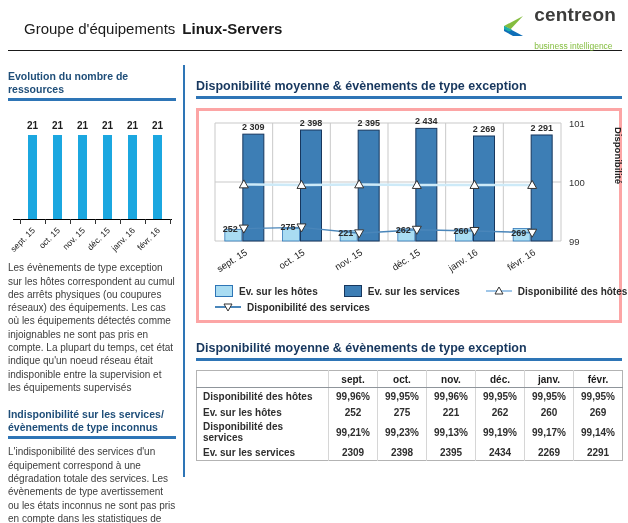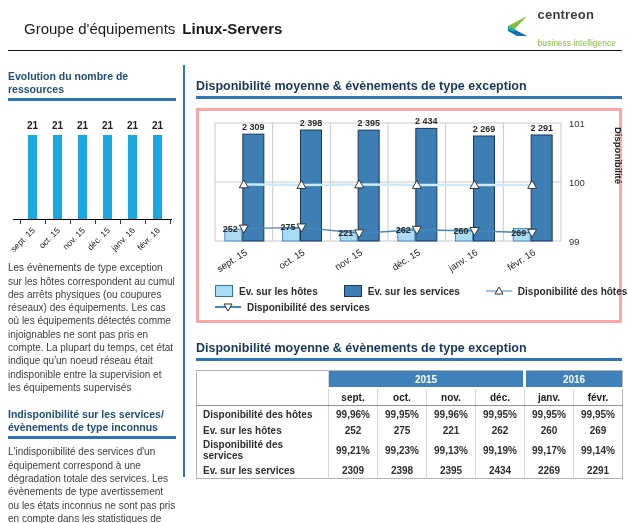--- a/index.html
+++ b/index.html
@@ -10,21 +10,21 @@
   
   .hdr{
     display:flex;justify-content:space-between;align-items:center;
     margin:0 6px 0 8px;padding:10px 2px 4px 2px;border-bottom:1px solid #1a1a1a;height:36px;
   }
   .hdr-title{font-size:15px;color:#1a1a1a;padding-left:14px;white-space:nowrap;}
   .hdr-title .pre{font-weight:400;}
   .hdr-title .name{font-weight:700;margin-left:7px;}
   .logo{display:flex;align-items:center;gap:6px;padding-right:4px;}
   .logo-text{display:flex;flex-direction:column;line-height:1;}
-  .logo-brand{font-size:13px;font-weight:700;color:#3c3c3b;letter-spacing:.2px;}
+  .logo-brand{font-size:19px;font-weight:700;color:#3c3c3b;letter-spacing:.2px;}
   .logo-tag{font-size:8.5px;color:var(--logo-green,#84bd3f);margin-top:18px;}
   
   .content{display:flex;margin:12px 6px 0 8px;}
   .sidebar{width:168px;flex:0 0 168px;}
   .vdivider{width:2px;height:412px;background:var(--accent-blue,#4a7ebb);margin:2px 11px 0 7px;flex:0 0 2px;}
   .main{flex:1;min-width:0;}
   
   .side-title{
     font-size:10.5px;font-weight:700;color:#1f4e79;line-height:1.25;
     border-bottom:3px solid var(--accent-blue,#2e75b6);padding-bottom:2px;margin:7px 0 6px 0;
@@ -216,25 +216,20 @@
         <colgroup>
           <col style="width:132px">
             <col style="width:49px">
             <col style="width:49px">
             <col style="width:49px">
             <col style="width:49px">
             <col style="width:49px">
             <col style="width:49px">
         </colgroup>
         <thead id="table-head">
-            <tr class="yr-row">
-              <td class="lbl empty"></td>
-              <td class="yr" colspan="4">2015</td>
-              <td class="yr gap" colspan="2">2016</td>
-            </tr>
             <tr class="mon-row">
               <td class="lbl"></td>
               <td>sept.</td>
               <td>oct.</td>
               <td>nov.</td>
               <td>déc.</td>
               <td>janv.</td>
               <td>févr.</td>
             </tr>
           </thead>

